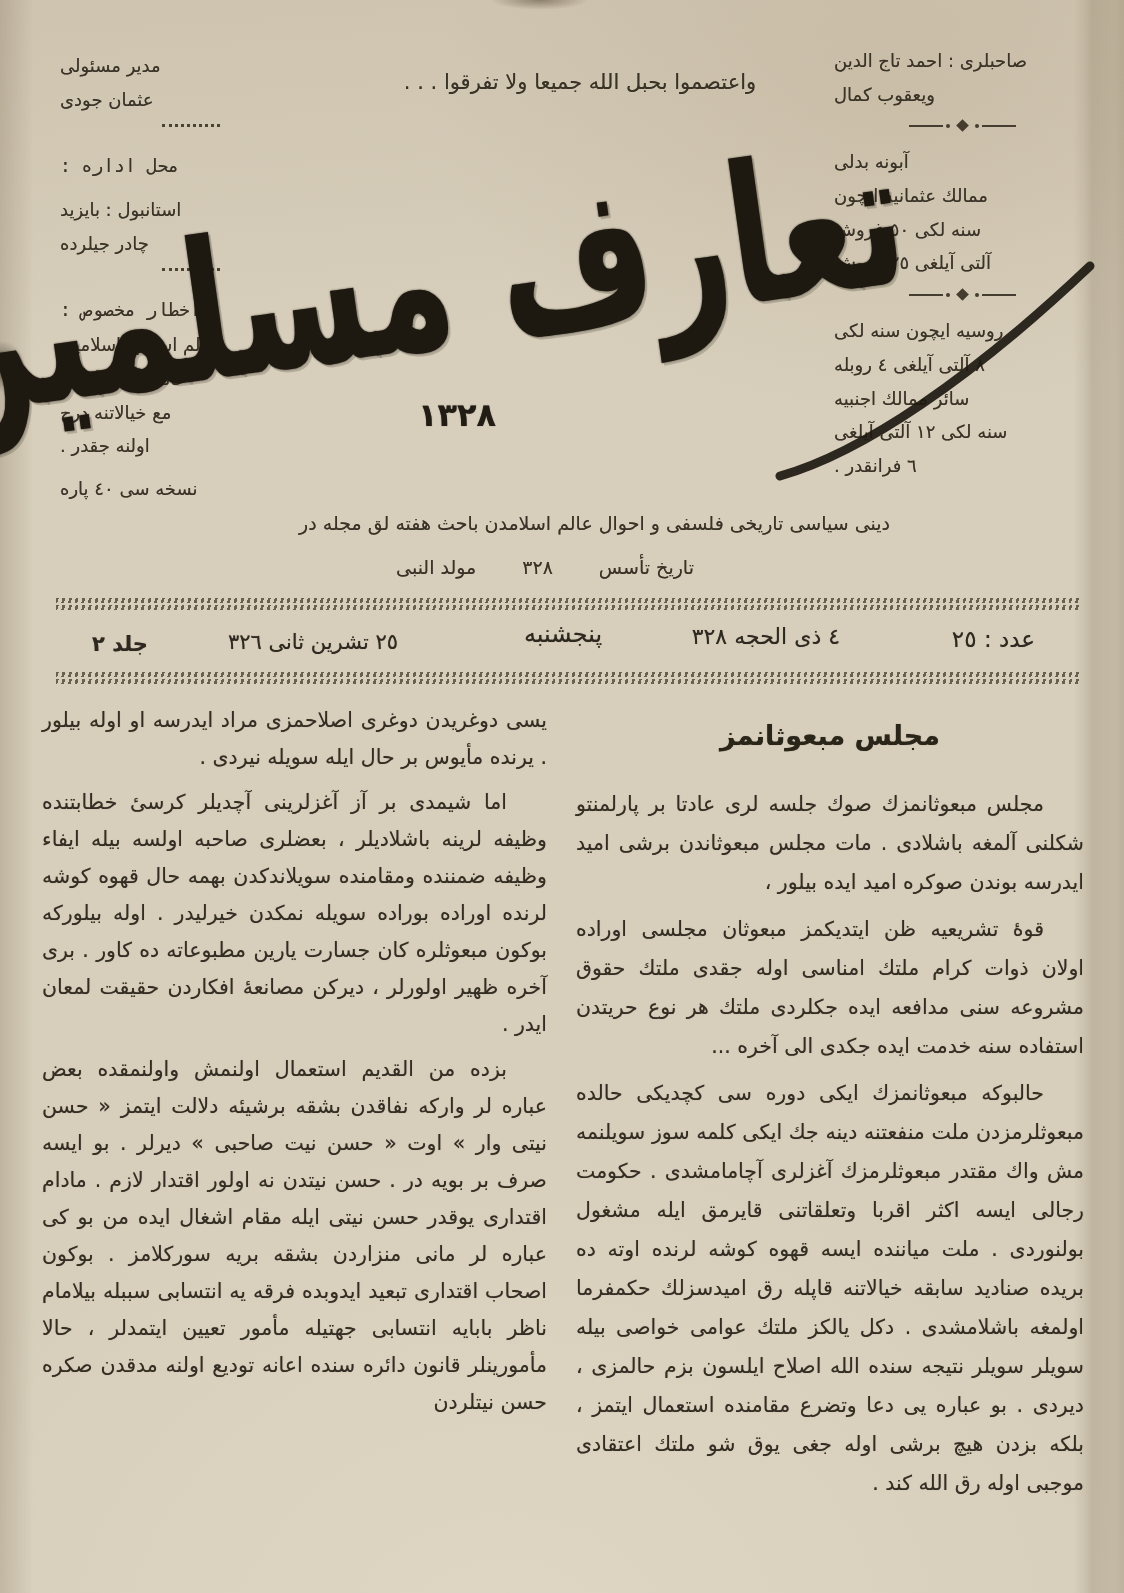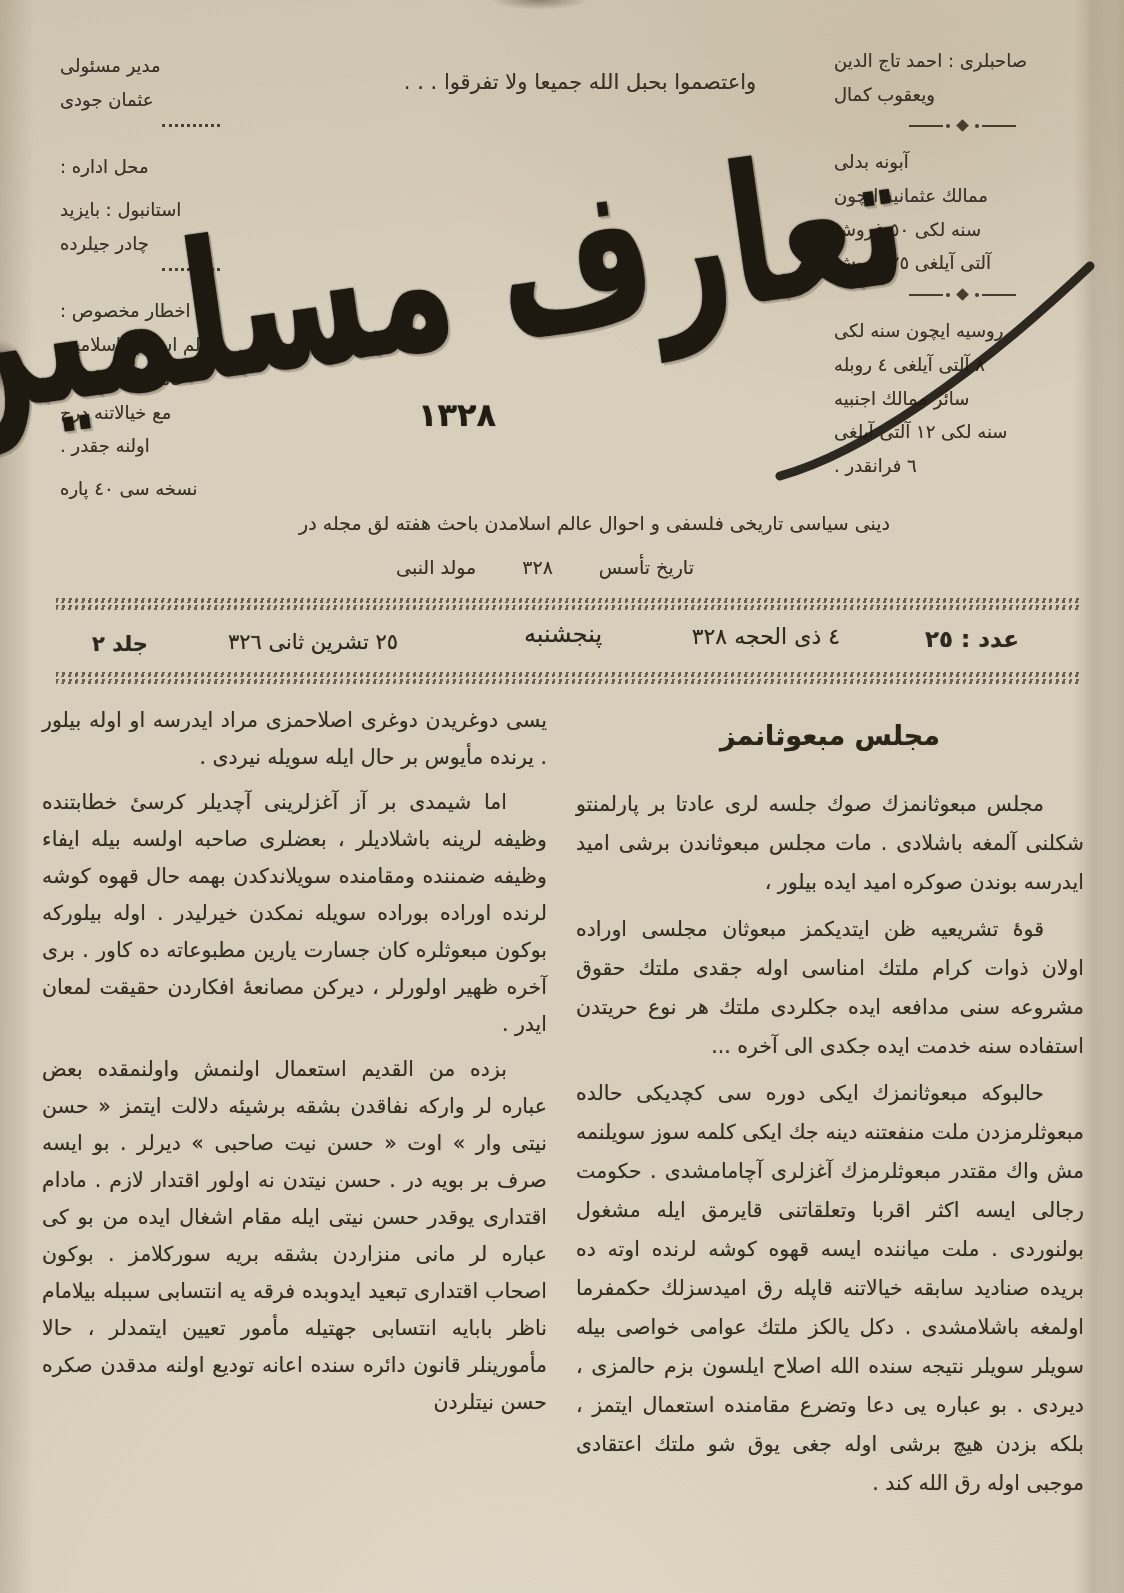--- a/index.html
+++ b/index.html
@@ -18,21 +18,21 @@
       linear-gradient(to left, rgba(105,88,60,.24), transparent 3.5%),
       linear-gradient(to right, transparent 95.5%, rgba(90,74,48,.16) 97.2%, transparent 99.2%),
       linear-gradient(176deg, rgba(125,104,72,.10), transparent 22%);
   }
   .abs{position:absolute;}
   
   .side-box{font-size:18px;color:#3a3328;text-align:left;line-height:1.15;
             text-shadow:0 0 .6px rgba(50,40,25,.55);}
   .side-box .ln{margin-top:13px;white-space:nowrap;}
   .side-box .ln.first{margin-top:0;}
-  .side-box .gap-lg{margin-top:30px;}
+  .side-box .gap-lg{margin-top:30px;font-family:Liberation Mono, monospace;}
   .side-box .gap-md{margin-top:22px;}
   .squiggle{width:58px;height:0;border-bottom:3px dotted #4a4234;margin:14px auto 2px;}
   .ornament{display:flex;align-items:center;justify-content:center;margin:16px auto 4px;}
   .ornament::before,.ornament::after{content:"";width:34px;height:2px;background:#453d2f;}
   .ornament .core{width:9px;height:9px;background:#453d2f;transform:rotate(45deg);margin:0 5px;}
   .ornament .dot{width:4px;height:4px;border-radius:50%;background:#453d2f;margin:0 3px;}
   
   .verse{text-align:center;font-size:21px;color:#393226;white-space:nowrap;
          text-shadow:0 0 .6px rgba(50,40,25,.5);}
   .masthead-title{
@@ -130,21 +130,21 @@
     <span>٣٢٨</span>
     <span>مولد النبى</span>
   </div>
 
   <div class="abs hatch" style="left:56px;top:596px;">
     <div class="bar"></div>
       <div class="bar"></div>
   </div>
 
   <div class="abs issue-bar" style="left:56px;top:614px;width:1024px;">
-    <span style="right:61px;top:12px;font-weight:bold;font-size:23px;">عدد : ٢٥</span>
+    <span style="right:45px;top:12px;font-weight:normal;font-size:23px;">عدد : ٢٥</span>
     <span style="right:240px;top:10px;">٤ ذى الحجه ٣٢٨</span>
     <span style="left:468px;top:6px;font-size:24px;">پنجشنبه</span>
     <span style="left:172px;top:16px;font-size:21px;">٢٥ تشرين ثانى ٣٢٦</span>
     <span style="left:36px;top:18px;font-size:21px;font-weight:bold;">جلد ٢</span>
   </div>
 
   <div class="abs hatch" style="left:56px;top:670px;">
     <div class="bar"></div>
       <div class="bar"></div>
   </div>

